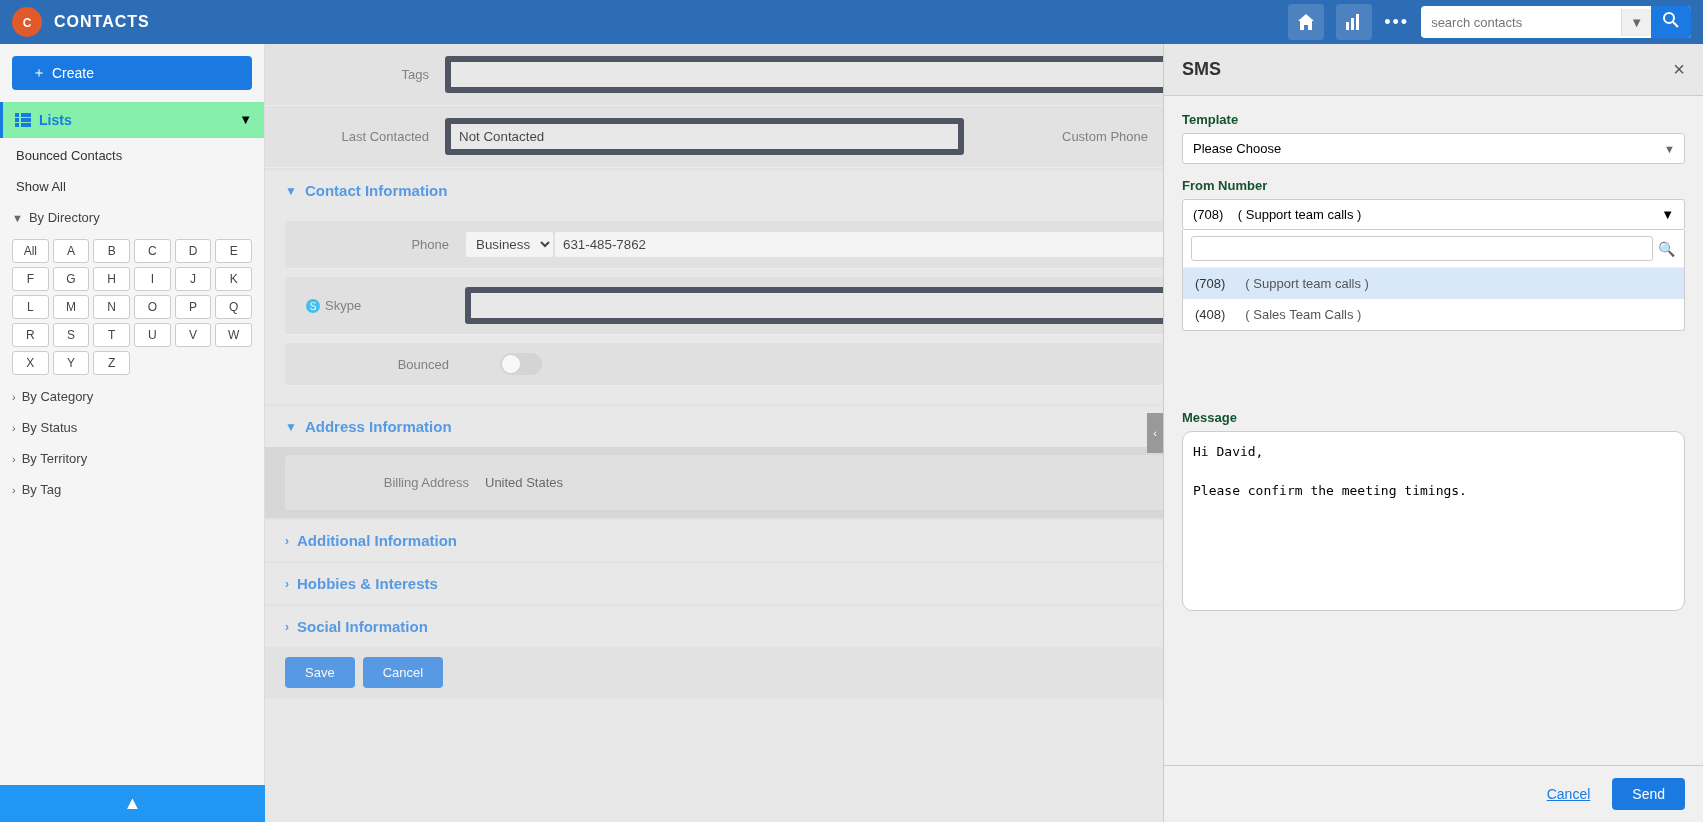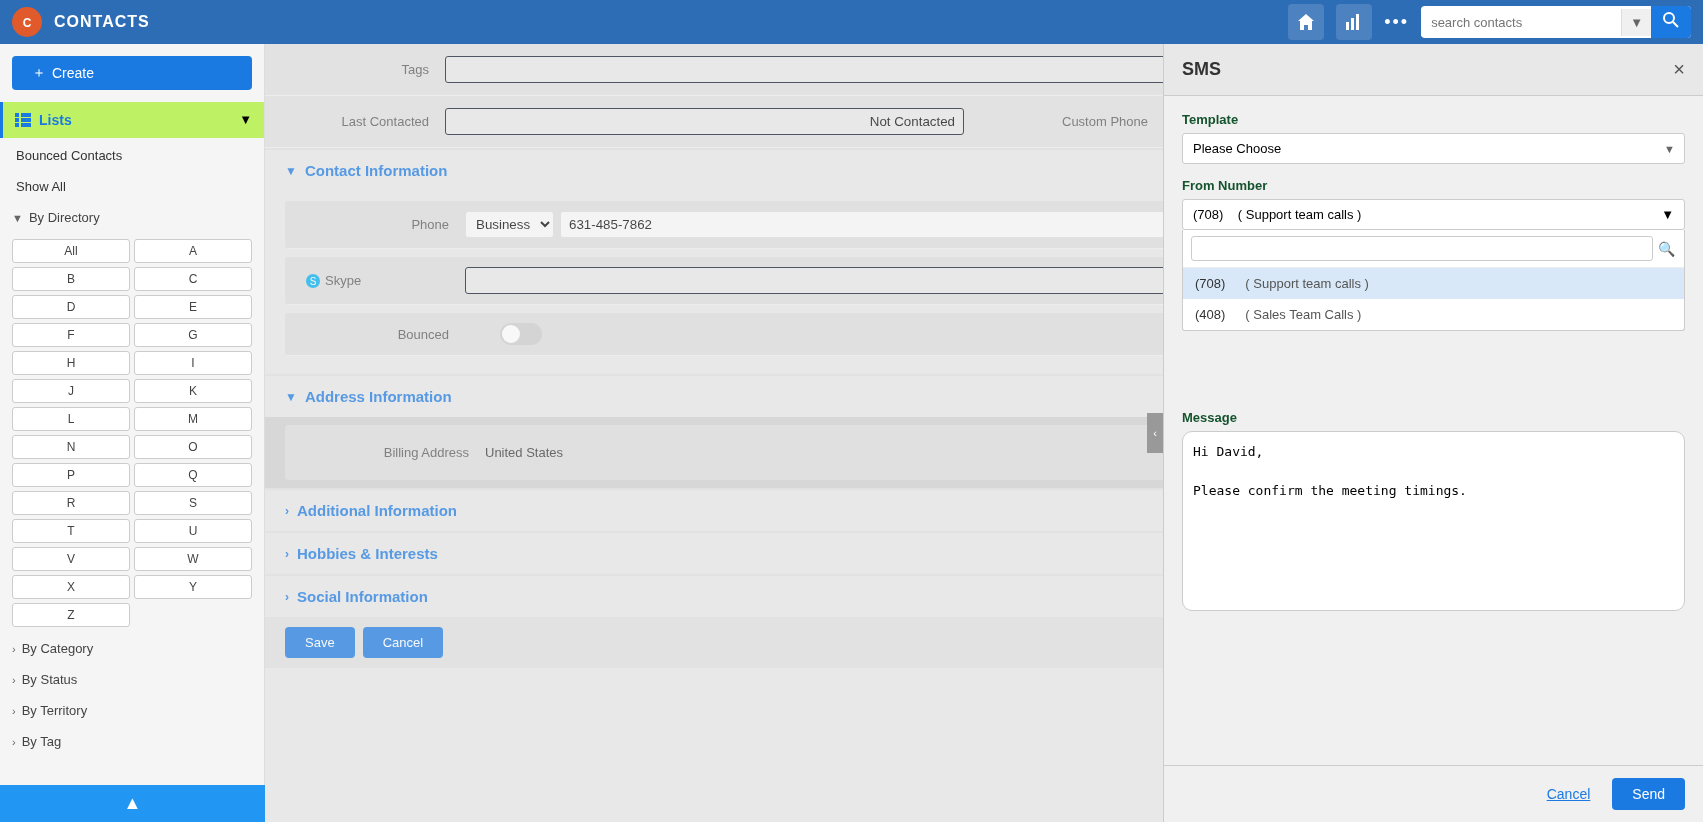--- a/index.html
+++ b/index.html
@@ -68,21 +68,21 @@
     .sidebar-create-btn {
       display: flex; align-items: center; gap: 6px;
       background: #1a7ae2; color: white;
       border: none; border-radius: 4px;
       padding: 8px 20px; font-size: 14px;
       cursor: pointer; margin: 12px;
       width: calc(100% - 24px);
     }
     .sidebar-section {
       border-left: 3px solid #1a7ae2;
-      background: #bef264;
+      background: #86efac;
       padding: 10px 12px;
       display: flex; justify-content: space-between;
       cursor: pointer; margin-bottom: 2px;
     }
     .sidebar-section .section-label {
       color: #1a7ae2; font-weight: bold; font-size: 14px;
       display: flex; align-items: center; gap: 8px;
     }
     .sidebar-link {
       padding: 8px 16px; cursor: pointer; color: #333;
@@ -90,21 +90,21 @@
     }
     .sidebar-category {
       padding: 8px 12px; display: flex; align-items: center; gap: 6px;
       cursor: pointer; color: #444; font-weight: 500;
     }
     .sidebar-category .arrow { font-size: 11px; color: #666; }
 
     
     .alpha-grid {
       display: grid;
-      grid-template-columns: repeat(2, 1fr);
+      grid-template-columns: repeat(6, 1fr);
       gap: 4px;
       padding: 6px 12px;
     }
     .alpha-btn {
       border: 1px solid #ccc; background: white;
       padding: 4px; text-align: center; cursor: pointer;
       border-radius: 3px; font-size: 12px; color: #444;
     }
 
     
@@ -122,37 +122,37 @@
       padding: 10px 20px;
       border-bottom: 1px solid #f0f0f0;
     }
     .form-row .label {
       width: 160px; text-align: right; color: #555; padding-right: 16px; flex-shrink: 0;
     }
     .form-row .value {
       flex: 1;
     }
     .form-input {
-      width: 100%; border: 1px solid #0f172a; border-radius: 3px;
-      padding: 5px 8px; background: #fafafa; outline: none; text-align: right;
+      width: 100%; border: 6px solid #0f172a; border-radius: 3px;
+      padding: 5px 8px; background: #fafafa; outline: none;
     }
     .form-section-header {
       padding: 12px 20px;
       color: #1a7ae2; font-weight: bold; font-size: 15px;
       display: flex; align-items: center; gap: 8px;
       cursor: pointer; border-top: 2px solid #e0e0e0;
     }
     .section-arrow { color: #1a7ae2; font-size: 12px; }
 
     .status-badge {
       color: #333; font-size: 13px;
     }
 
     .phone-row {
-      display: flex; align-items: center; gap: 6px;
+      display: flex; align-items: center; 
     }
     .phone-type-select {
       border: 1px solid #ddd; padding: 4px 6px; border-radius: 3px; background: #fafafa;
     }
     .phone-input {
       border: 1px solid #ddd; padding: 5px 8px; border-radius: 3px; background: #fafafa; flex: 1;
     }
     .phone-icon-btn {
       border: 1px solid #ddd; background: white; padding: 4px 8px;
       border-radius: 3px; cursor: pointer; font-size: 13px;

